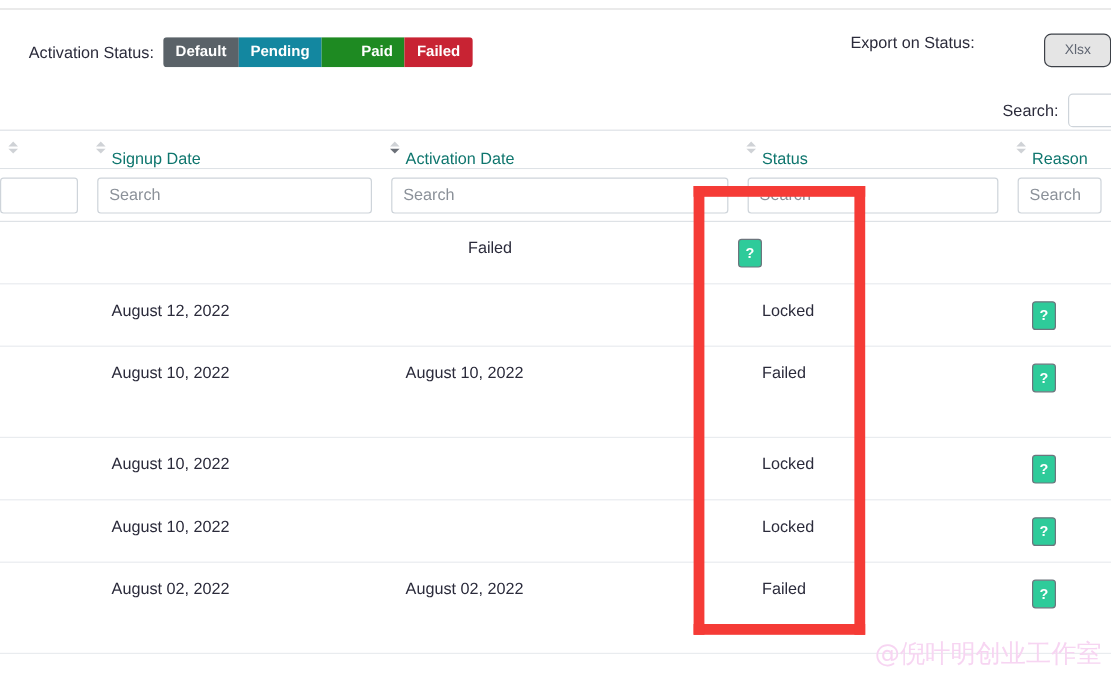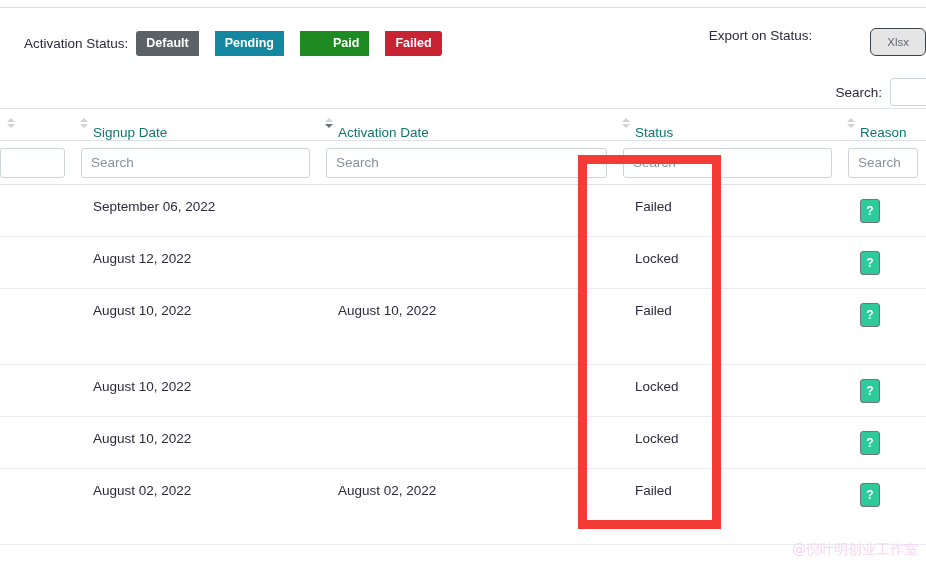--- a/index.html
+++ b/index.html
@@ -21,21 +21,21 @@
   .toolbar {
     position:absolute; left:0; top:8px; width:926px; height:58px;
   }
   .status-filter {
     position:absolute; left:24px; top:23px;
     display:flex; align-items:center;
   }
   .status-label {
     font-size:13.5px; color:#2b2b3b; margin-right:8px; white-space:nowrap;
   }
-  .btn-group { display:flex; border-radius:3px; overflow:hidden;gap:16px; }
+  .btn-group { display:flex; border-radius:3px; overflow:hidden; }
   .btn-group .sbtn {
     border:none; color:#ffffff; font-size:12.5px; font-weight:bold;
     padding:5px 10px 6px; line-height:14px; cursor:pointer;
     font-family:"Liberation Sans", sans-serif;
   }
   .sbtn.default { background:#5a6268; }
   .sbtn.pending { background:#1387a0; }
   .sbtn.paid    { background:#1e8a22;padding-left:33px; }
   .sbtn.failed  { background:#c82333; }
 
@@ -121,21 +121,21 @@
     box-sizing:border-box; pointer-events:none;
   }
   .annot-top-r {
     position:absolute; left:578px; top:155px; width:143px; height:9px;
     background:#f53b36; pointer-events:none;
   }
 
   
   .watermark {
     position:absolute; right:8px; bottom:6px;
-    font-size:14px; color:#f7d5f2; letter-spacing:0px;
+    font-size:21px; color:#f7d5f2; letter-spacing:0px;
     font-family:"DejaVu Sans", sans-serif; white-space:nowrap;
     user-select:none;
   }
 </style>
 </head>
 <body>
 
 <div class="page">
 
   <div class="top-rule"></div>
@@ -218,23 +218,20 @@
         <input class="fsearch" type="text" placeholder="Search" style="">
       </div>
       <div class="tf c4">
         <input class="fsearch" type="text" placeholder="Search" style="">
       </div>
     </div>
 
     <div id="tbody">
         <div class="trow tbody-row" style="height: 52px;">
           <div class="td c0"></div>
-          <div class="td c1">
-            <span>September 06, 2022</span>
-          </div>
           <div class="td c2">
             <span></span>
           </div>
           <div class="td c3">
             <span>Failed</span>
           </div>
           <div class="td c4">
             <span class="badge-q">?</span>
           </div>
         </div>

